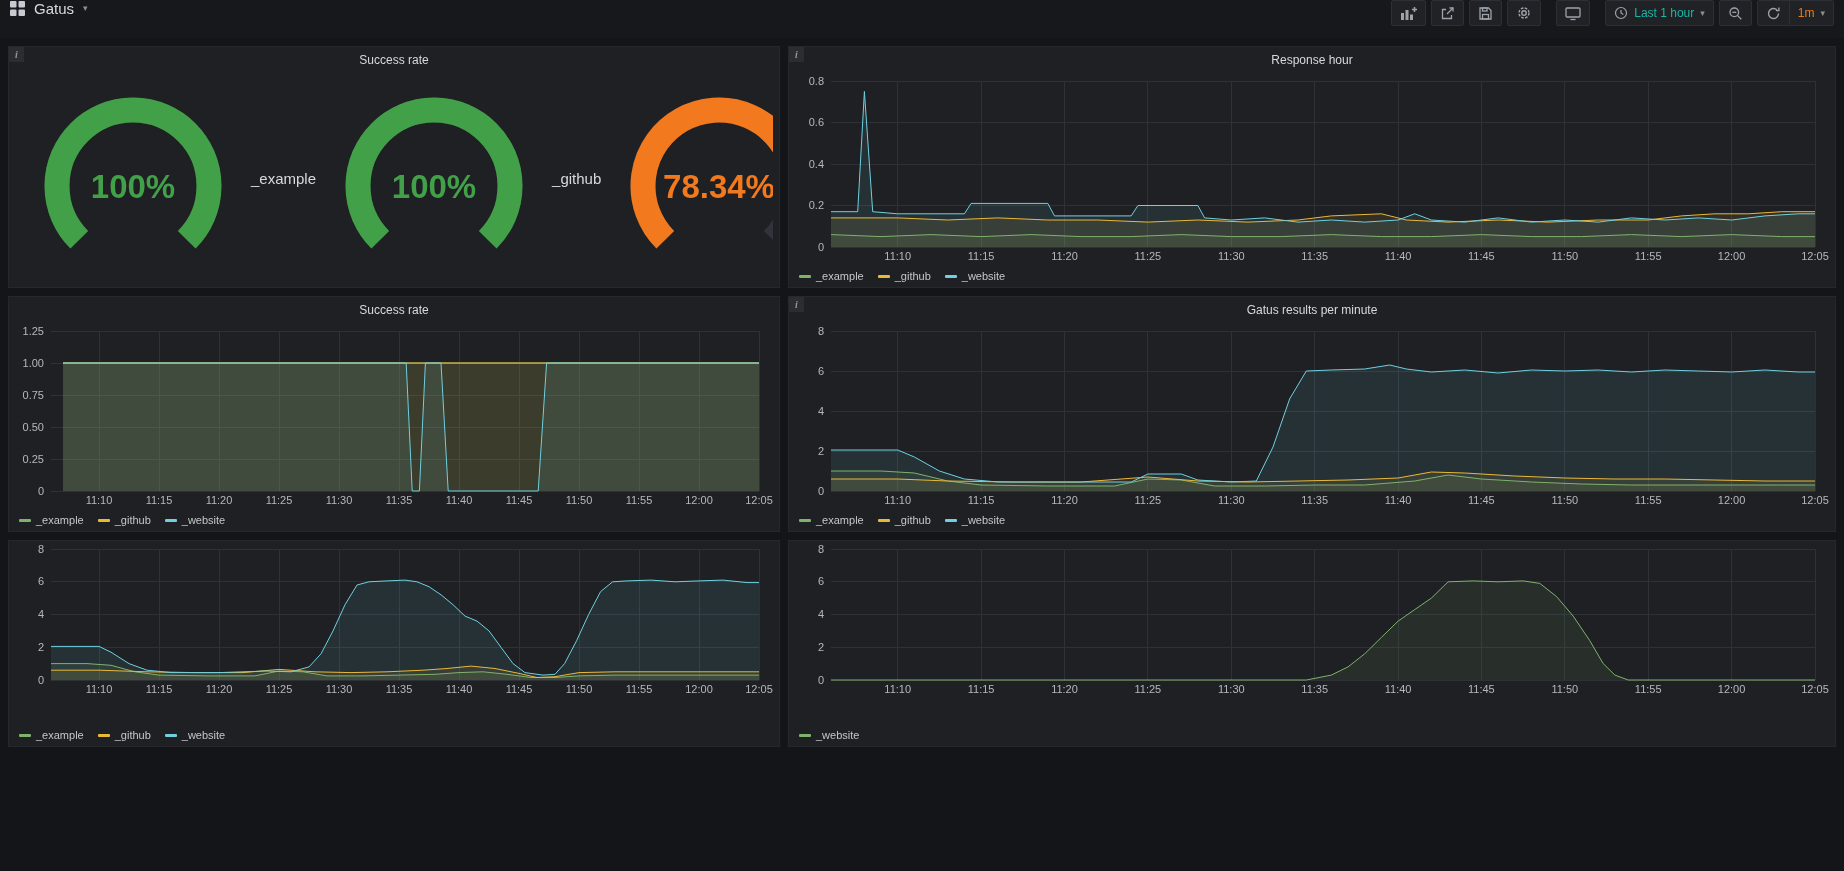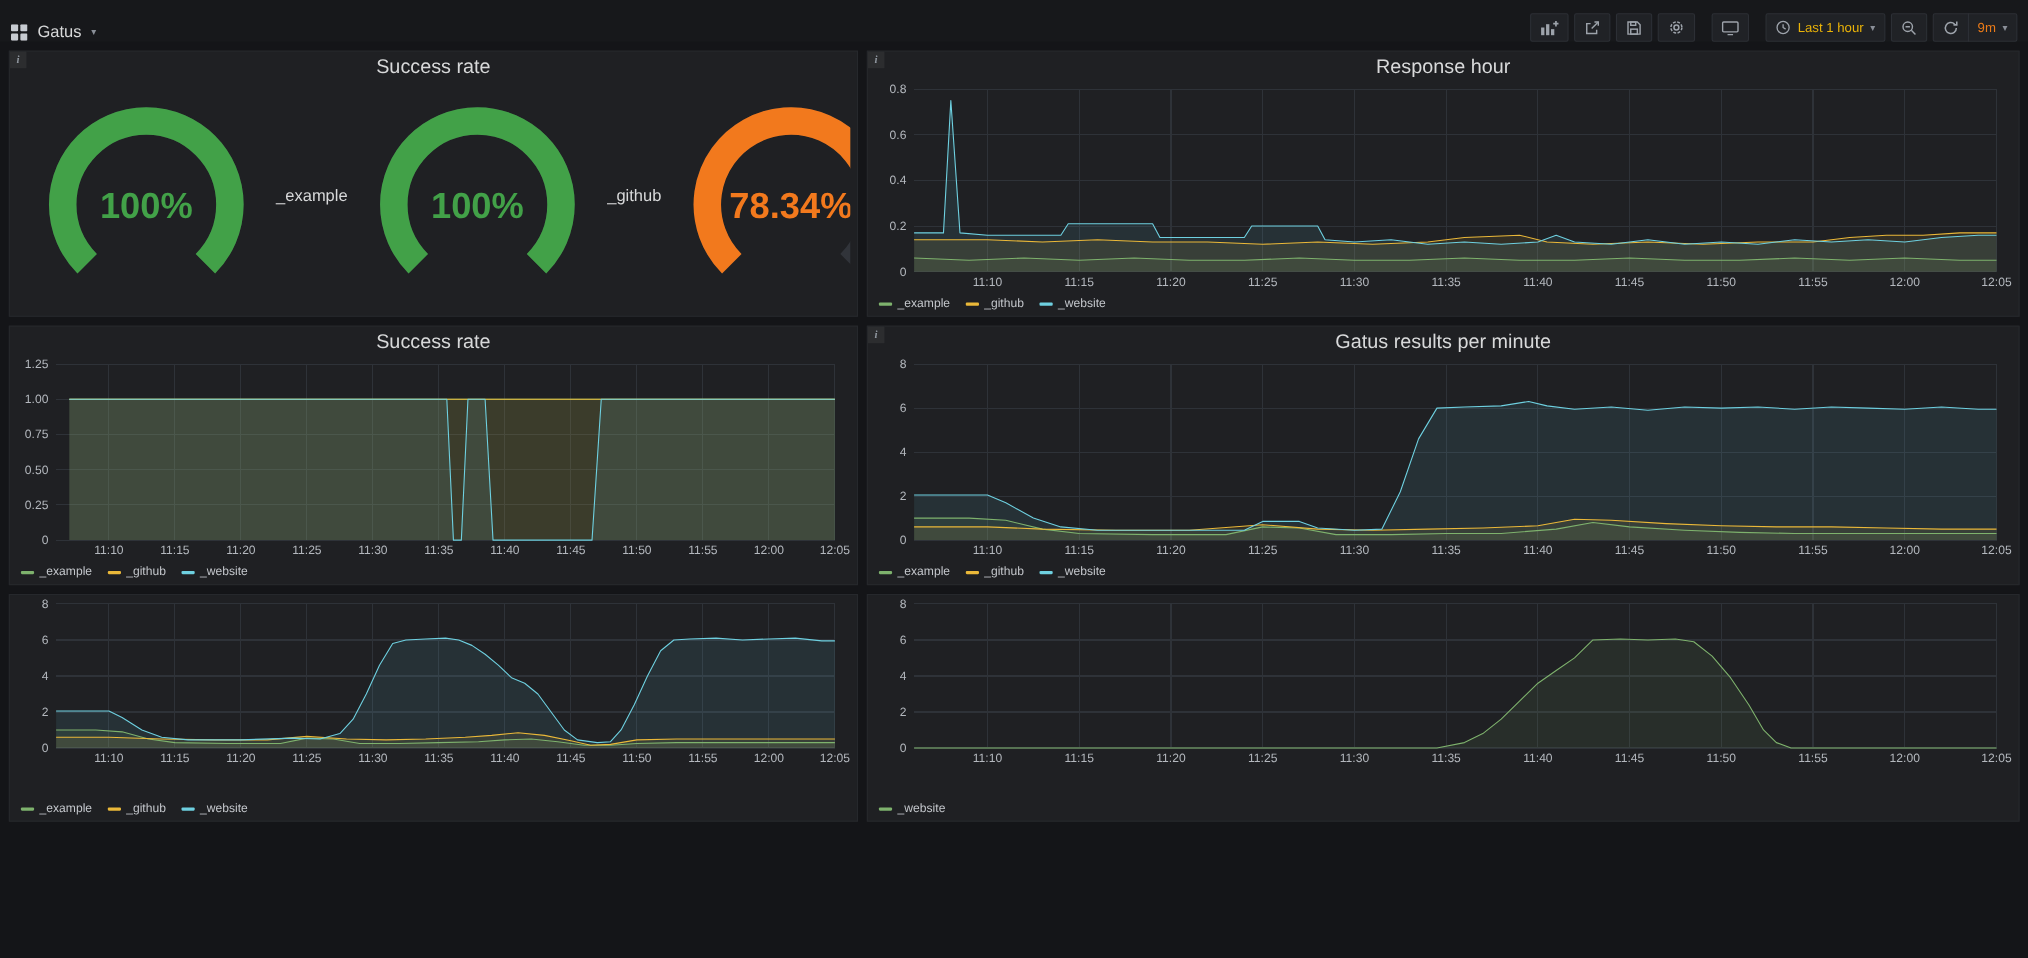--- a/index.html
+++ b/index.html
@@ -4,55 +4,55 @@
 <style>
   * { box-sizing: border-box; }
   html,body { margin:0; padding:0; }
   body {
     width:1844px; height:871px; overflow:hidden;
     background:#141518; color:#d8d9da;
     font-family:"Liberation Sans", sans-serif;
   }
   
   .navbar {
-    height:38px; display:flex; align-items:flex-end; justify-content:space-between;
+    height:38px; display:flex; align-items:flex-start; justify-content:space-between;
     padding:0 10px; background:#17181b;
   }
   .nav-left { display:flex; align-items:center; gap:9px; cursor:pointer; }
   .grid-icon { color:#c7cbd1; display:flex; align-items:center; }
   .brand { font-size:15px; font-weight:500; color:#d8d9da; }
   .caret { color:#8a8f98; font-size:9px; line-height:1; }
   .nav-right { display:flex; align-items:center; }
   .nbtn {
     height:26px; min-width:30px; padding:0 8px; margin-left:5px;
     display:flex; align-items:center; justify-content:center; gap:6px;
     background:#202226; border:1px solid #2c2f35; border-radius:2px;
     color:#9da3ab; font-size:12px; cursor:pointer; white-space:nowrap;
   }
   .nbtn svg { display:block; }
   .spacer { width:10px; }
   .btn-group { display:flex; margin-left:5px; }
   .btn-group .nbtn { margin-left:-1px; border-radius:0; }
   .btn-group .nbtn:first-child { margin-left:0; border-radius:2px 0 0 2px; }
   .btn-group .nbtn:last-child { border-radius:0 2px 2px 0; }
-  .time-label { color:#eab308; }
+  .time-label { color:#14b8a6; }
   .interval-label { color:#eb7b18; font-weight:500; }
   
   .dash {
     padding:8px; display:grid; gap:8px;
     grid-template-columns:772px 1048px;
     grid-template-rows:242px 236px 207px;
   }
   .panel {
     position:relative; display:flex; flex-direction:column;
     background:#1f2023; border:1px solid #26282c;
   }
   .ptitle {
     margin:0; height:26px; line-height:26px; flex:0 0 26px;
-    text-align:center; font-size:18px; font-weight:500; color:#d8d9da; cursor:pointer;
+    text-align:center; font-size:12px; font-weight:500; color:#d8d9da; cursor:pointer;
   }
   .info {
     position:absolute; top:0; left:0; width:15px; height:15px; z-index:2;
     background:rgba(255,255,255,0.06); color:#9097a0;
     font:italic bold 10px "Liberation Serif", serif;
     display:flex; align-items:center; justify-content:center; cursor:pointer;
   }
   .chart-body { flex:1; margin:0 6px; position:relative; overflow:hidden; }
   .legend {
     flex:0 0 22px; display:flex; align-items:center; gap:14px;
@@ -157,21 +157,21 @@
     <div class="btn-group">
       <div class="nbtn">
         <span>
           <svg width="15" height="15" viewBox="0 0 15 15" fill="none" stroke="currentColor" stroke-width="1.4">
             <path d="M12.5 7.5 a5 5 0 1 1 -1.6 -3.7"></path>
               <path d="M12.9 1.6 V4.6 H9.9"></path>
           </svg>
         </span>
       </div>
       <div class="nbtn">
-        <span class="interval-label">9m</span>
+        <span class="interval-label">1m</span>
         <span class="caret">▾</span>
       </div>
     </div>
   </div>
 </header>
 
 <main class="dash">
 
   <section class="panel">
     <div class="info">i</div>

